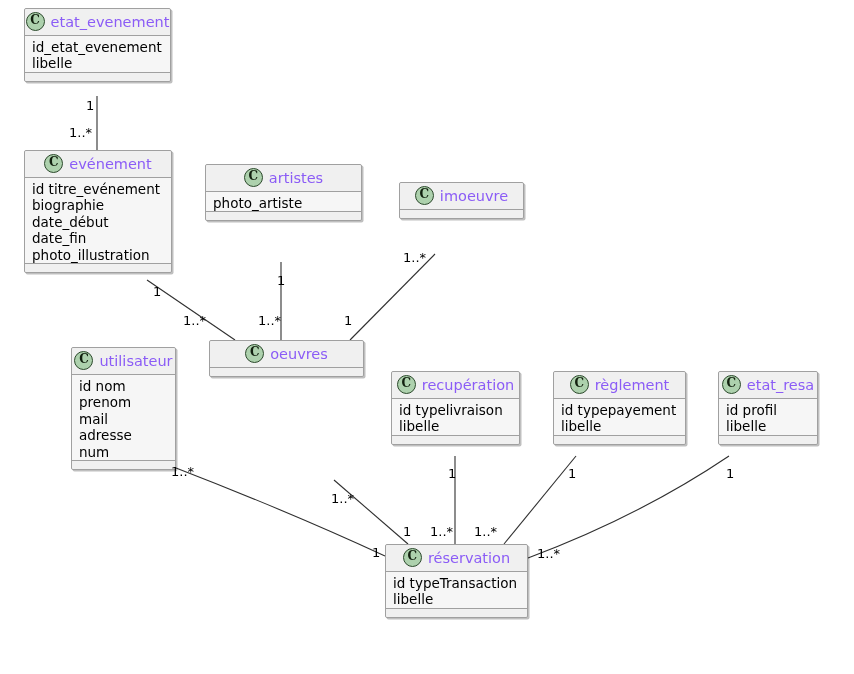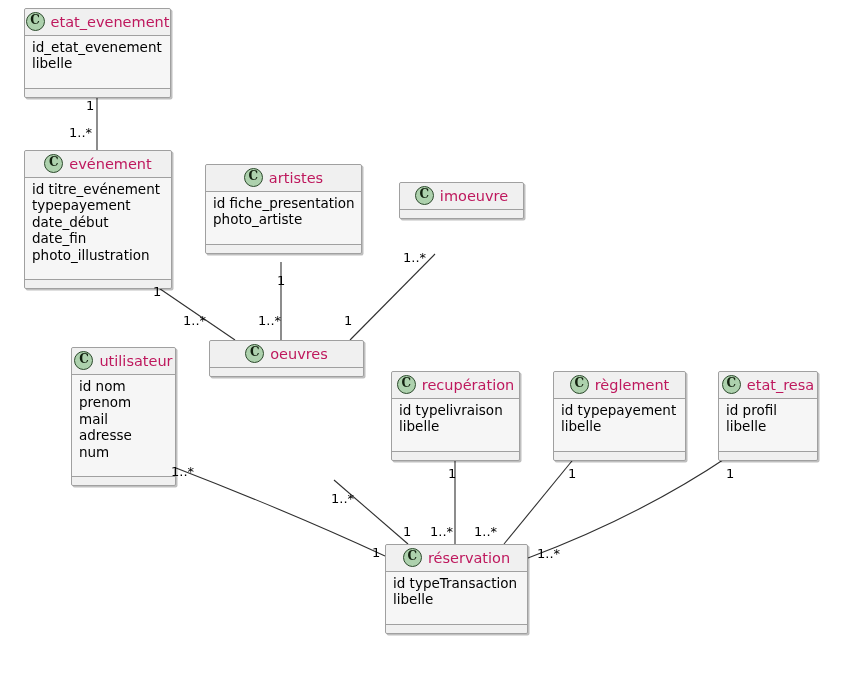--- a/index.html
+++ b/index.html
@@ -53,26 +53,26 @@
     border: 1px solid #2c4a2c;
     color: #12200f;
     font-size: 12px;
     font-weight: bold;
     line-height: 15px;
     text-align: center;
     font-family: "DejaVu Serif", serif;
   }
   .cls-title {
     font-size: 14.5px;
-    color: #be185d;
+    color: #8b5cf6;
     white-space: nowrap;
   }
   .cls-body {
     background: #f6f6f6;
-    padding: 3px 7px 16px 7px;
+    padding: 3px 7px 0 7px;
     border-bottom: 1px solid #a0a0a0;
   }
   .attr {
     font-size: 13.5px;
     line-height: 16.4px;
     color: #000000;
     white-space: nowrap;
   }
   .cls-footer {
     height: 8px;
@@ -113,34 +113,33 @@
       </div>
       <div class="cls-footer"></div>
     </div>
     <div class="umlclass" style="left: 24px; top: 150px; width: 148px;">
       <div class="cls-header">
         <div class="cls-icon">C</div>
         <div class="cls-title">evénement</div>
       </div>
       <div class="cls-body">
         <div class="attr">id titre_evénement</div>
-        <div class="attr">typepayement</div>
+        <div class="attr">biographie</div>
         <div class="attr">date_début</div>
         <div class="attr">date_fin</div>
         <div class="attr">photo_illustration</div>
       </div>
       <div class="cls-footer"></div>
     </div>
     <div class="umlclass" style="left: 205px; top: 164px; width: 157px;">
       <div class="cls-header">
         <div class="cls-icon">C</div>
         <div class="cls-title">artistes</div>
       </div>
       <div class="cls-body">
-        <div class="attr">id fiche_presentation</div>
         <div class="attr">photo_artiste</div>
       </div>
       <div class="cls-footer"></div>
     </div>
     <div class="umlclass" style="left: 399px; top: 182px; width: 125px;">
       <div class="cls-header">
         <div class="cls-icon">C</div>
         <div class="cls-title">imoeuvre</div>
       </div>
       <div class="cls-footer"></div>

